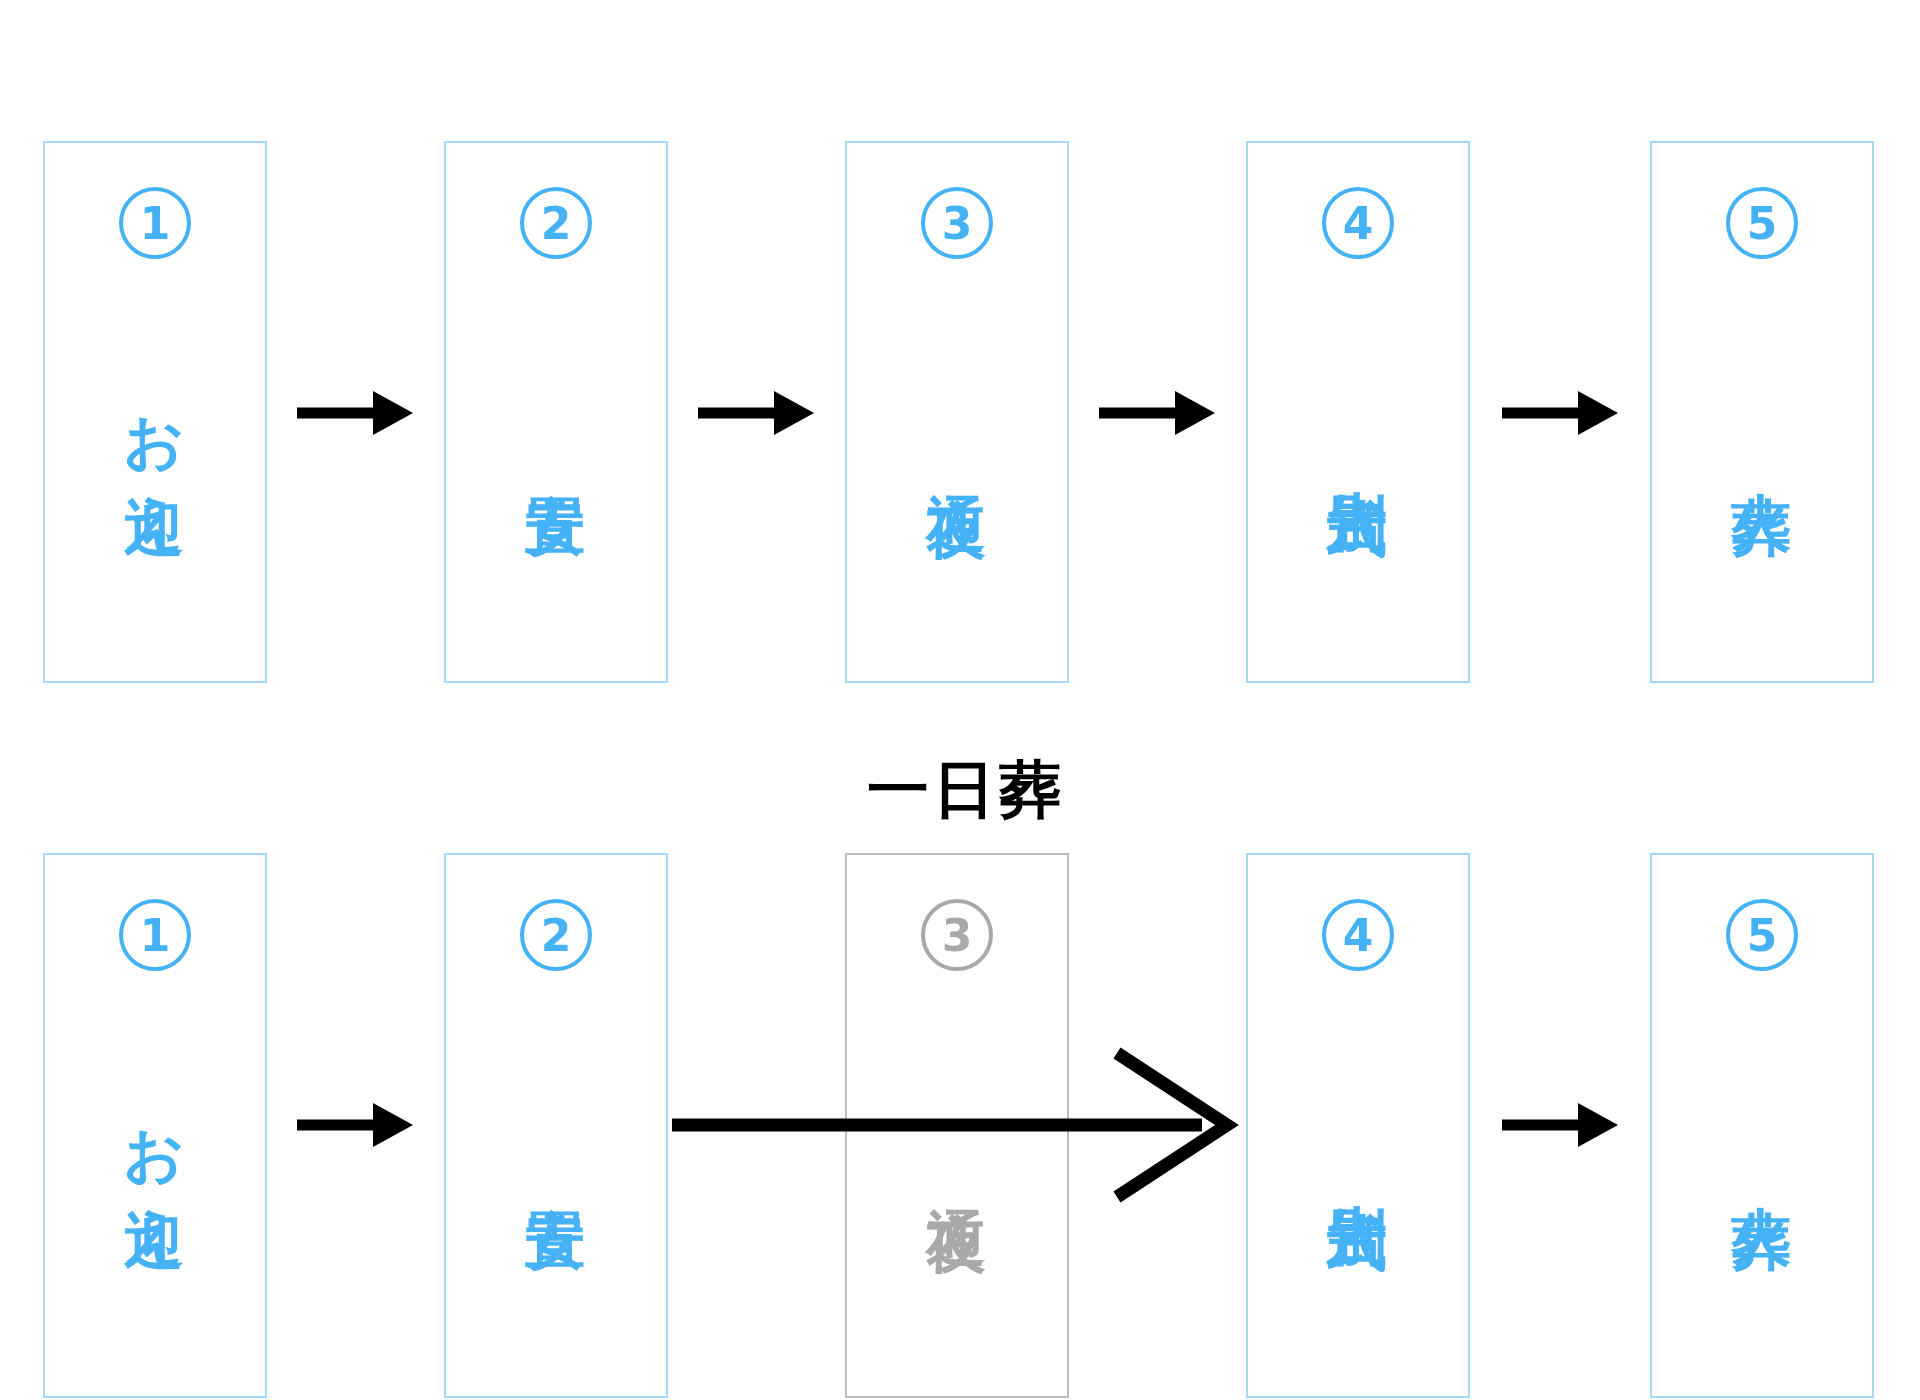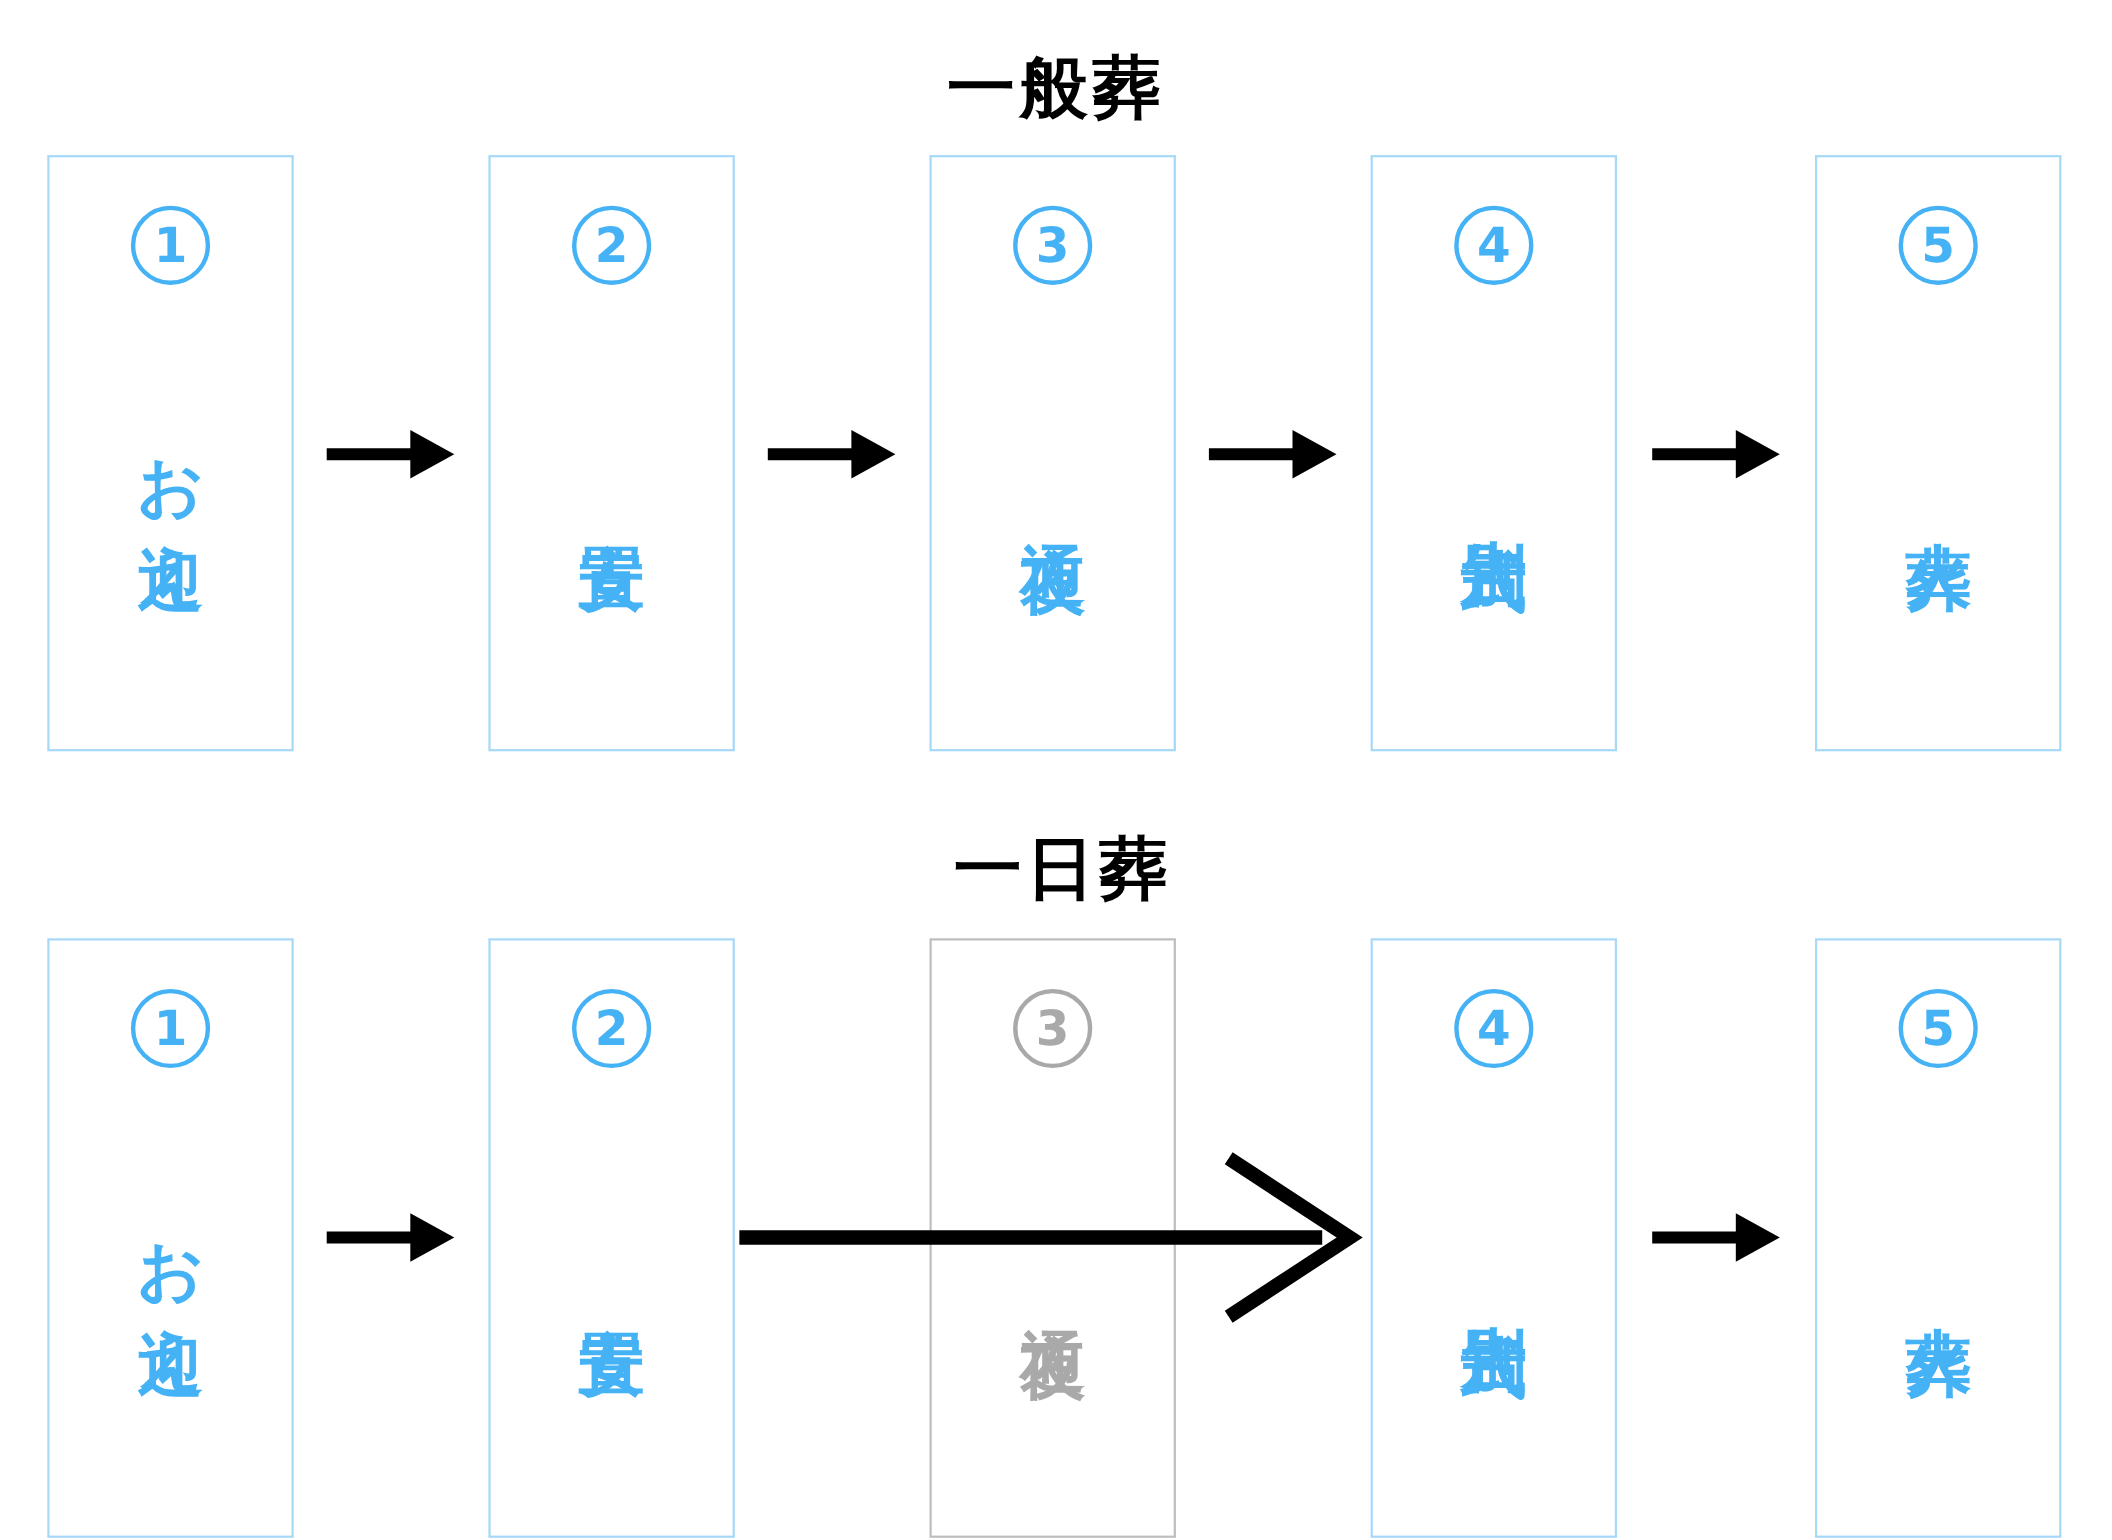--- a/index.html
+++ b/index.html
@@ -97,21 +97,20 @@
   .g3 { left: 1097px; }
   .g4 { left: 1500px; }
   .long-pos { left: 672px; top: 1025px; }
   svg { display: block; width: 100%; height: 100%; }
 </style>
 </head>
 <body>
 
 <div class="canvas">
 
-  <div class="section-title title-1">一般葬</div>
 
   <div class="box row1 c1">
     <div class="num-circle">
         <span>1</span>
       </div>
     <div class="label-wrap">
         <div class="step-label">お迎え</div>
       </div>
   </div>
   <div class="arrow-short a-r1 g1">

